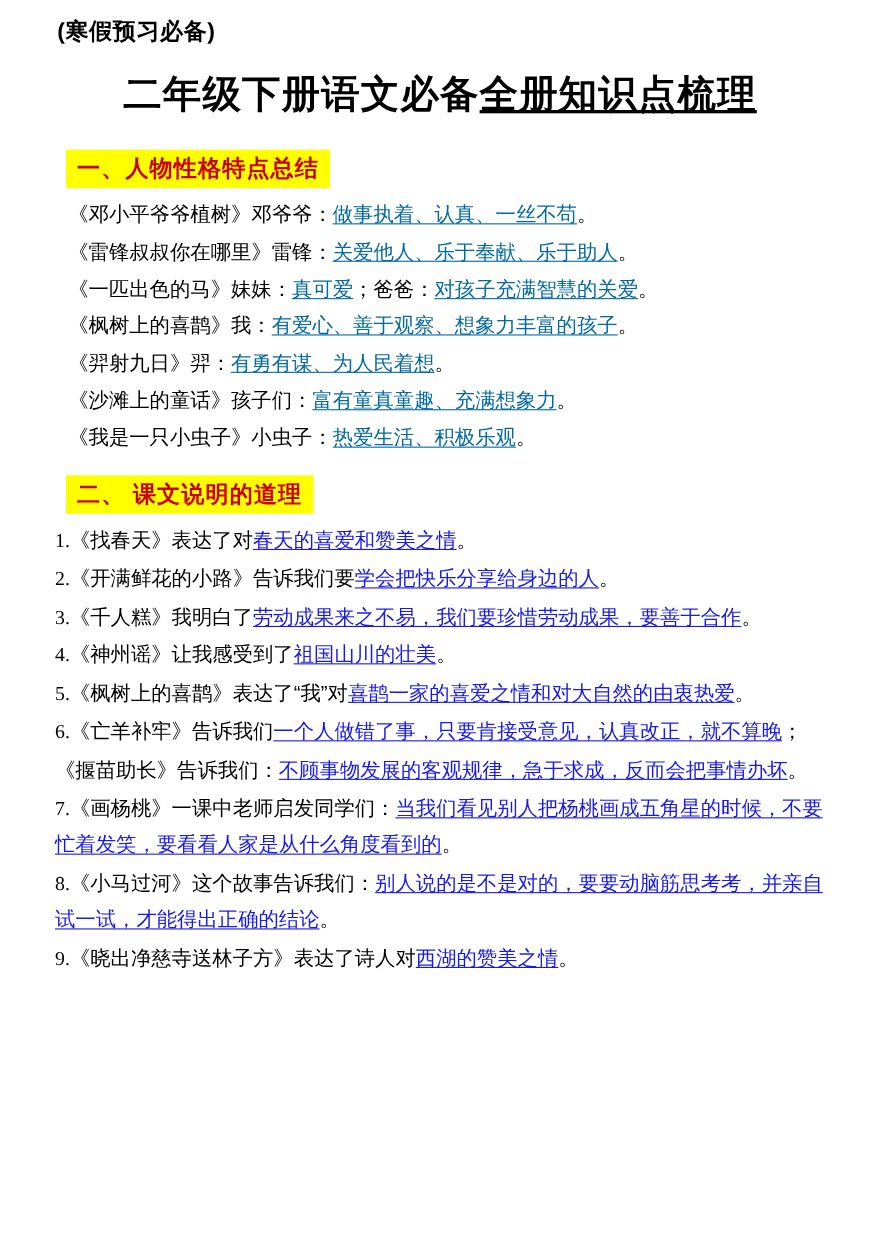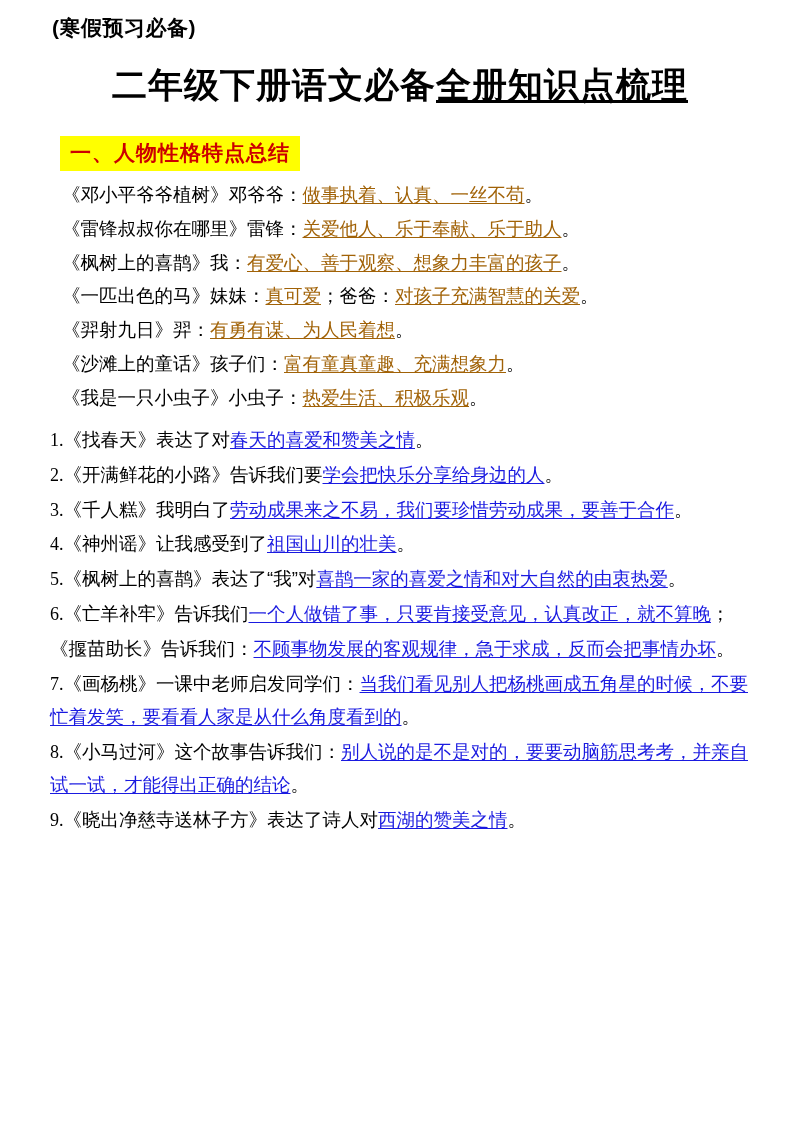--- a/index.html
+++ b/index.html
@@ -63,21 +63,21 @@
   .line {
     font-size: 18.5px;
     line-height: 1.72;
     margin: 0 0 2px 0;
     white-space: normal;
   }
   .sec1 .line {
     margin-left: 16px;
   }
   .red {
-    color: #a16207;
+    color: #0369a1;
     text-decoration: underline;
     text-underline-offset: 2px;
   }
   .blue {
     color: #1a1ae0;
     text-decoration: underline;
     text-underline-offset: 2px;
   }
   .sec2 {
     margin-top: 10px;
@@ -120,41 +120,42 @@
 
       <div class="line">
         <span>《邓小平爷爷植树》邓爷爷：</span><span class="red">做事执着、认真、一丝不苟</span><span>。</span>
       </div>
 
       <div class="line">
         <span>《雷锋叔叔你在哪里》雷锋：</span><span class="red">关爱他人、乐于奉献、乐于助人</span><span>。</span>
       </div>
 
       <div class="line">
-        <span>《枫树上的喜鹊》我：</span><span class="red">有爱心、善于观察、想象力丰富的孩子</span><span>。</span>
+        <span>《一匹出色的马》妹妹：</span><span class="red">真可爱</span><span>；爸爸：</span><span class="red">对孩子充满智慧的关爱</span><span>。</span>
       </div>
 
       <div class="line">
-        <span>《一匹出色的马》妹妹：</span><span class="red">真可爱</span><span>；爸爸：</span><span class="red">对孩子充满智慧的关爱</span><span>。</span>
+        <span>《枫树上的喜鹊》我：</span><span class="red">有爱心、善于观察、想象力丰富的孩子</span><span>。</span>
       </div>
 
       <div class="line">
         <span>《羿射九日》羿：</span><span class="red">有勇有谋、为人民着想</span><span>。</span>
       </div>
 
       <div class="line">
         <span>《沙滩上的童话》孩子们：</span><span class="red">富有童真童趣、充满想象力</span><span>。</span>
       </div>
 
       <div class="line">
         <span>《我是一只小虫子》小虫子：</span><span class="red">热爱生活、积极乐观</span><span>。</span>
       </div>
     </div>
 
     <div class="section sec2">
+      <div class="section-head">二、 课文说明的道理</div>
 
       <div class="line">
         <span class="num">1.</span><span>《找春天》表达了对</span><span class="blue">春天的喜爱和赞美之情</span><span>。</span>
       </div>
 
       <div class="line">
         <span class="num">2.</span><span>《开满鲜花的小路》告诉我们要</span><span class="blue">学会把快乐分享给身边的人</span><span>。</span>
       </div>
 
       <div class="line">

